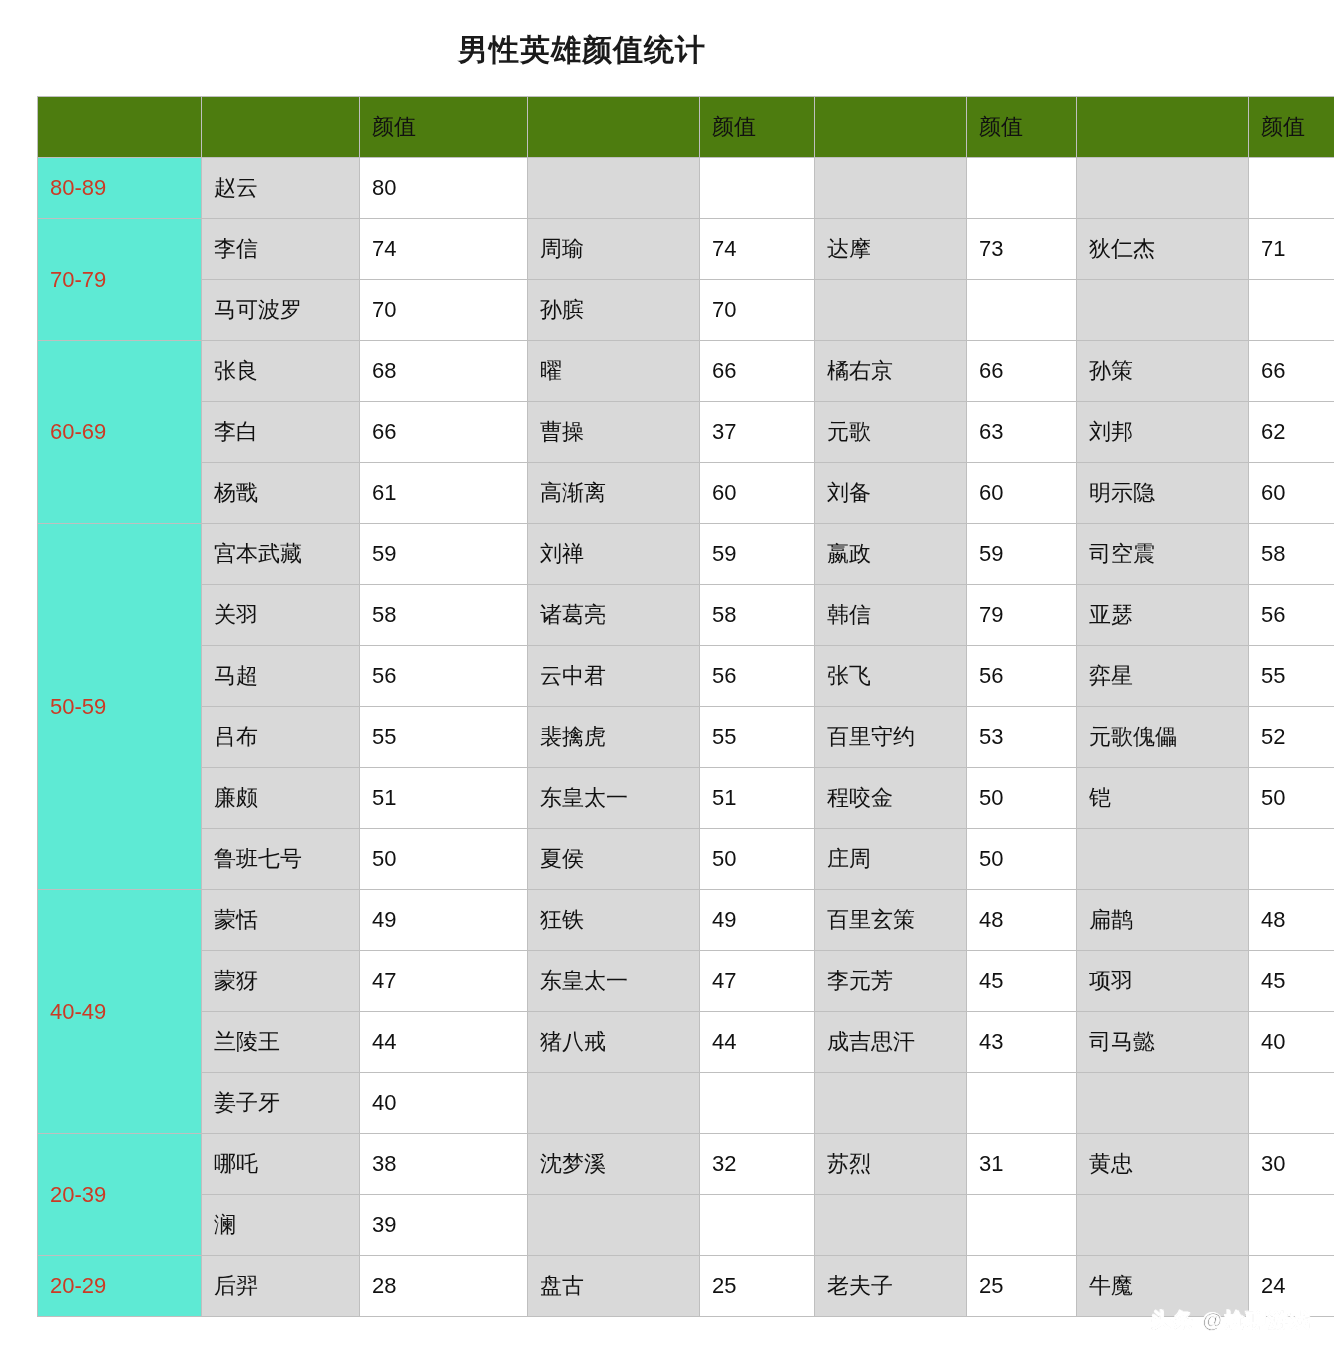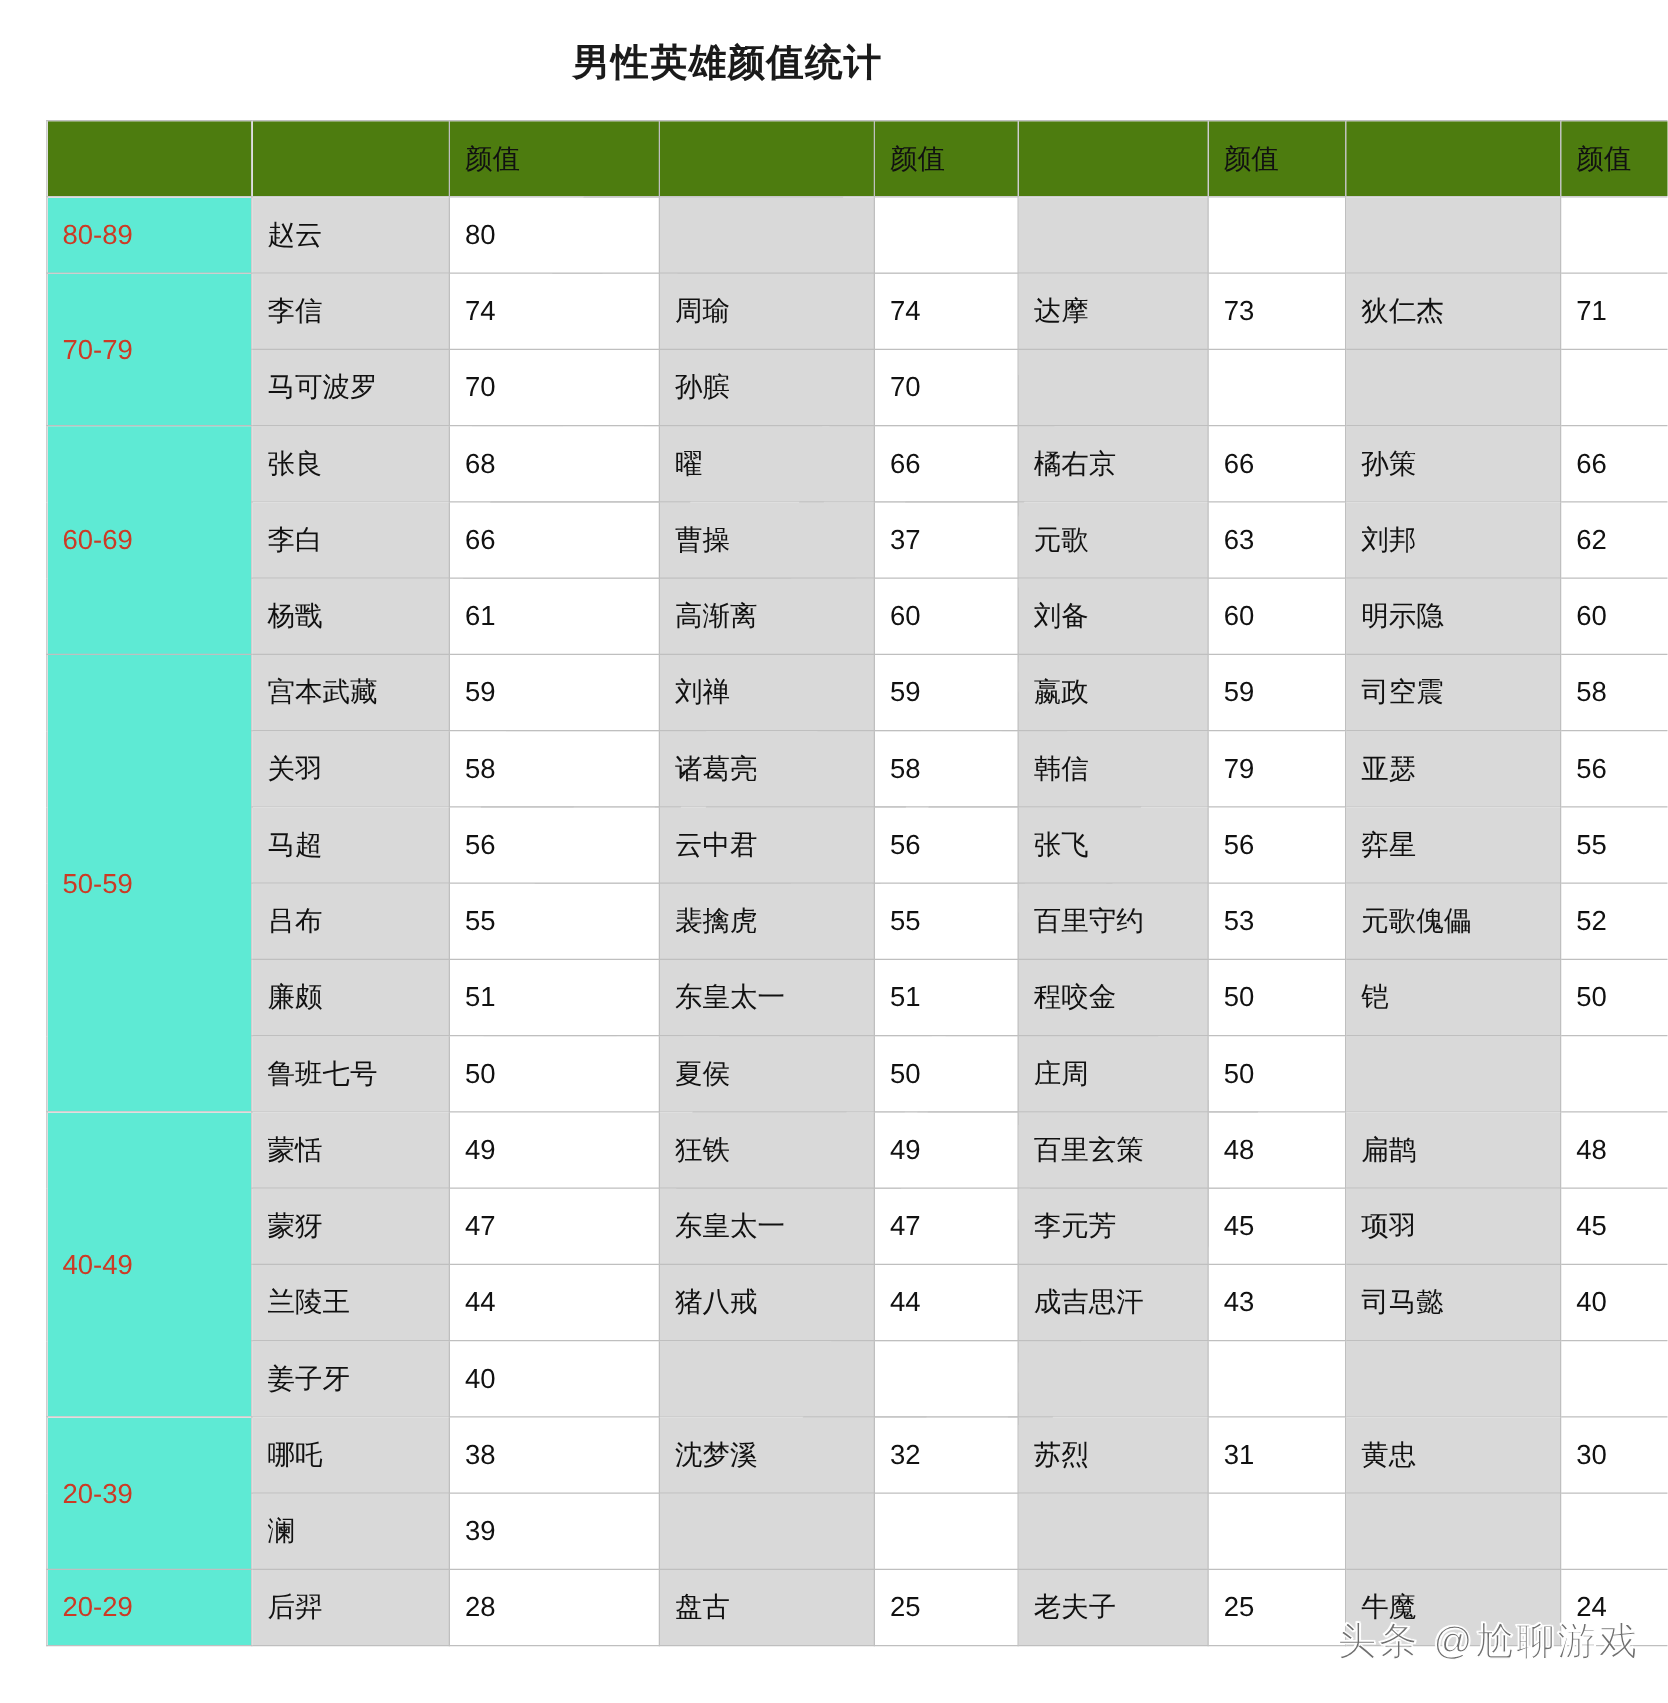--- a/index.html
+++ b/index.html
@@ -87,22 +87,22 @@
   tr.sect-first td { border-top: 1px solid #9b9b9b; }
 
   
   .grp-sep td { border-top-color: #a6a6a6; }
 
   
   #footer-watermark {
     position: absolute;
     right: 22px;
     bottom: 28px;
-    font-size: 31px;
-    font-weight: 400;
+    font-size: 20px;
+    font-weight: 700;
     color: #6f6f6f;
     letter-spacing: 2px;
     z-index: 8;
     -webkit-text-stroke: 1px #ffffff;
     text-shadow: 0 0 2px #ffffff, 1px 1px 0 #ffffff, -1px -1px 0 #ffffff;
     white-space: nowrap;
   }
 </style>
 </head>
 <body>

